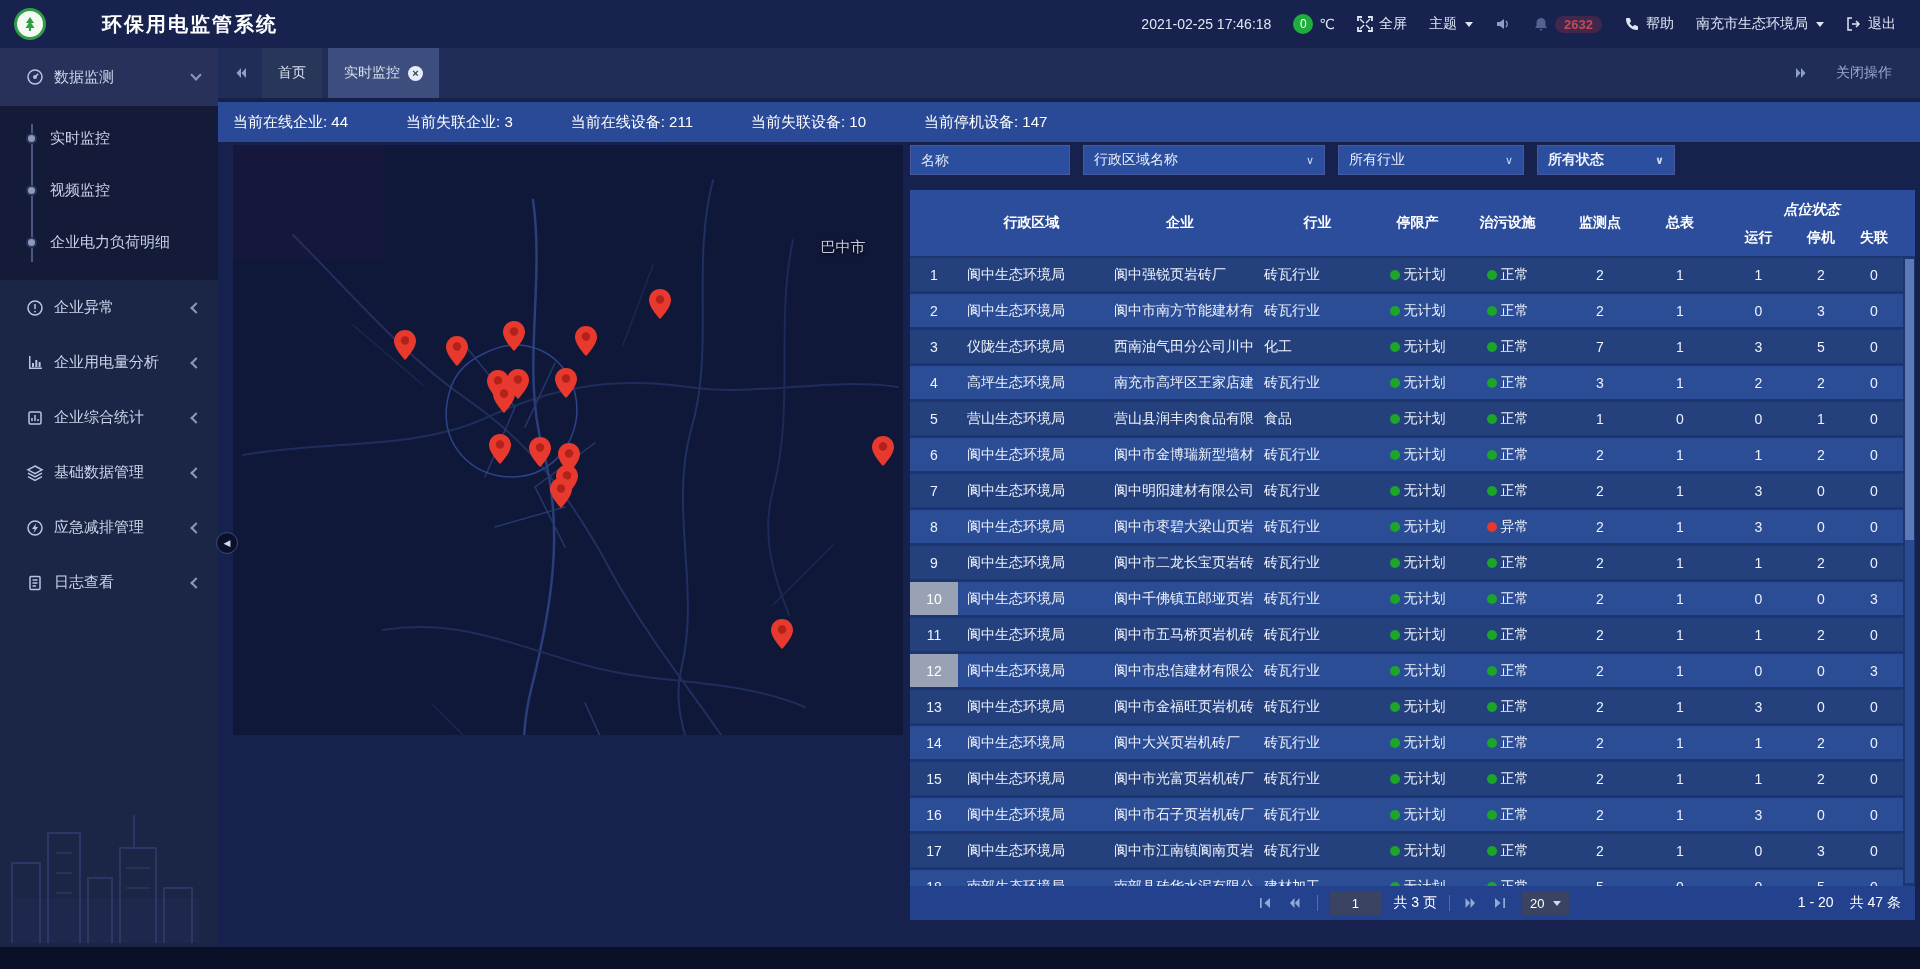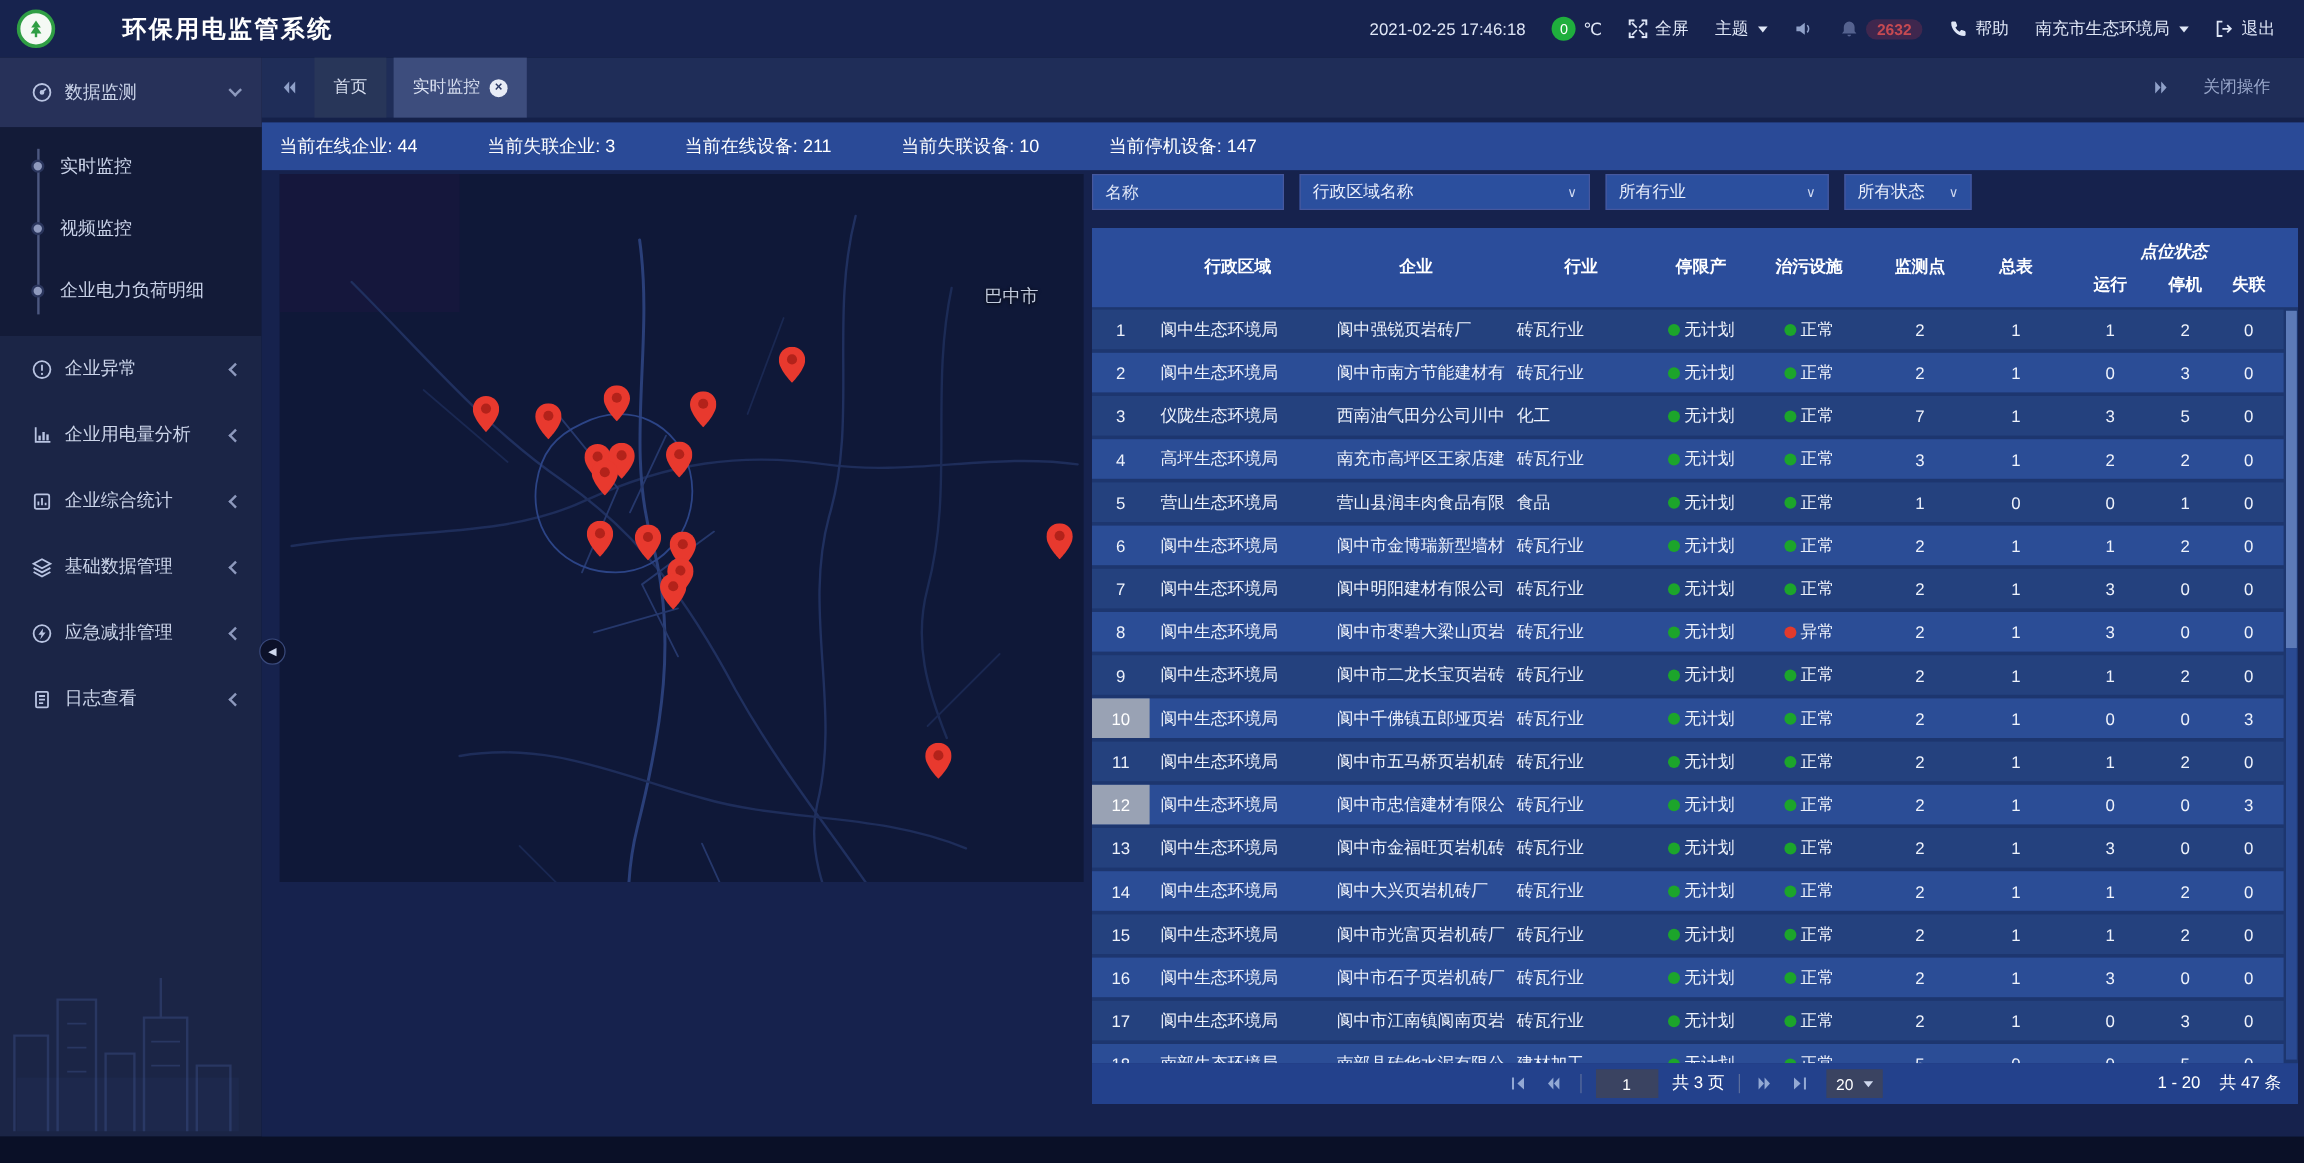--- a/index.html
+++ b/index.html
@@ -62,21 +62,21 @@
     background:#0c1129; border:1px solid #3a4a7c; color:#cfd8ee; display:flex; align-items:center;
     justify-content:center; font-size:9px; cursor:pointer; z-index:5; }
   
   .right-panel { width:1005px; margin-left:7px; display:flex; flex-direction:column; }
   .filterbar { height:30px; display:flex; gap:13px; margin-bottom:15px; }
   .f-ctrl { background:#2b4f9e; border:1px solid #46589e; color:#e9eefb; font-size:14px; height:30px;
     display:flex; align-items:center; justify-content:space-between; padding:0 10px; }
   input.f-ctrl { justify-content:flex-start; }
   .f-ctrl::placeholder { color:#dfe6f6; opacity:1; }
   .f-caret { color:#cfd9f0; font-size:11px; margin-left:8px; }
-  .w-name { width:160px; } .w-region { width:242px; } .w-industry { width:186px; } .w-status { width:106px; }
+  .w-name { width:160px; } .w-region { width:242px; } .w-industry { width:186px; } .w-status { width:138px;font-weight:bold; }
   .table-block { height:730px; background:#1d366f; display:flex; flex-direction:column; position:relative; }
   .grid-cols { display:grid; grid-template-columns:48px 147px 150px 125px 75px 105px 80px 80px 77px 48px 58px; }
   .thead { height:66px; background:#2b4d9b; padding-right:12px; grid-template-rows:30px 36px;
     color:#fff; font-weight:bold; font-size:14px; }
   .hc { grid-row:1/3; display:flex; align-items:center; justify-content:center; }
   .hgroup { grid-column:9/12; grid-row:1; font-style:italic; display:flex; align-items:flex-end;
     justify-content:center; padding-bottom:1px; }
   .hsub { grid-row:2; display:flex; align-items:center; justify-content:center; }
   .rows { flex:1; overflow:hidden; padding:2px 12px 0 0; position:relative; }
   .trow { height:33px; margin-bottom:3px; background:#24417e; align-items:center; font-size:14px;

